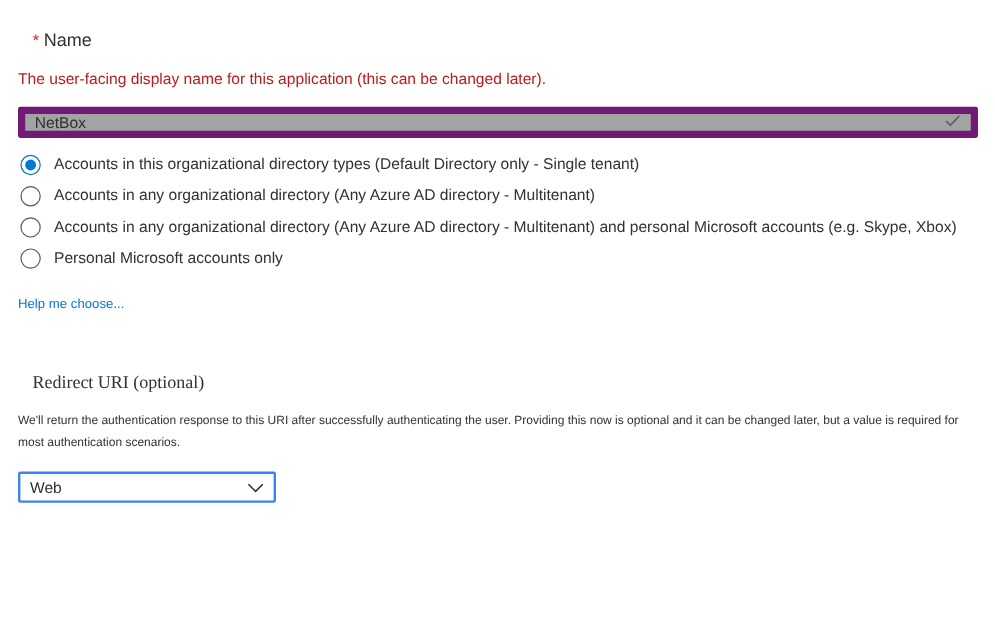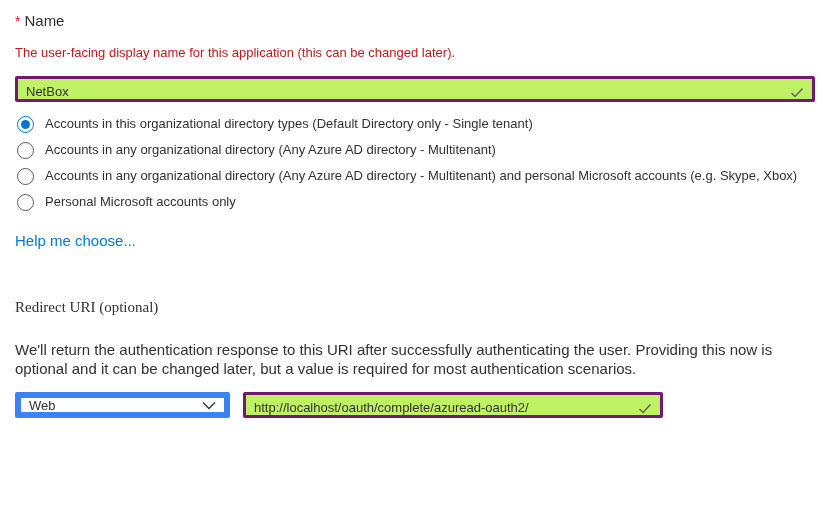--- a/index.html
+++ b/index.html
@@ -16,41 +16,41 @@
     box-sizing: border-box;
     width: 829px;
     height: 516px;
     padding: 11px 14px 0 15px;
   }
   .section-heading {
     font-size: 15px;
     line-height: 20px;
     font-weight: 400;
     color: #323130;
-    margin: 0;
+    margin: 12px;
   }
   .required-marker {
     color: #e02020;
     margin-right: 4px;
     font-size: 14px;
   }
   .field-desc {
     font-size: 13px;
     line-height: 16px;
     margin-top: 14px;
     color: #b91c1c;
   }
   .input-wrap {
     box-sizing: border-box;
-    border: 3px solid #701a75;
+    border: 6px solid #701a75;
     border-radius: 2px;
     height: 26px;
     display: flex;
-    align-items: flex-end;
-    background: #bef264;
+    align-items: flex-start;
+    background: #a3a3a3;
     padding: 0 8px;
   }
   .input-wrap input {
     border: none;
     outline: none;
     flex: 1;
     font-family: "Liberation Sans", "DejaVu Sans", sans-serif;
     font-size: 13px;
     color: #323130;
     padding: 0;
@@ -91,45 +91,45 @@
     width: 9px; height: 9px;
     margin: -4.5px 0 0 -4.5px;
     border-radius: 50%;
     background: #0078d4;
   }
   .radio-label { font-size: 13px; line-height: 16px; }
 
   .help-link {
     display: inline-block;
     margin-top: 18px;
-    font-size: 15px;
+    font-size: 11px;
     line-height: 16px;
     color: #0078d4;
     text-decoration: none;
     cursor: pointer;
   }
 
   .redirect-heading { margin-top: 47px; font-family: Liberation Serif, serif; }
   .redirect-desc {
-    font-size: 15px;
+    font-size: 10px;
     line-height: 19px;
-    margin-top: 23px;
+    margin-top: 12px;
     max-width: 802px;
   }
   .redirect-row {
     margin-top: 14px;
     display: flex;
     gap: 13px;
     align-items: center;
   }
   .platform-select {
     box-sizing: border-box;
     width: 215px;
     height: 26px;
-    border: 6px solid #3b82f6;
+    border: 2px solid #3b82f6;
     border-radius: 2px;
     display: flex;
     align-items: center;
     padding: 0 8px;
     cursor: pointer;
     background: #fff;
   }
   .platform-select .select-value {
     flex: 1;
     font-size: 13px;
@@ -187,23 +187,15 @@
 
   <div class="redirect-row">
     <div class="platform-select">
       <span class="select-value">Web</span>
       <span class="check-icon">
         <svg width="14" height="9" viewBox="0 0 14 9">
           <path d="M1 1.5 L7 7.5 L13 1.5" fill="none" stroke="#323130" stroke-width="1.3"></path>
         </svg>
       </span>
     </div>
-    <div class="input-wrap uri-input-wrap">
-      <input type="text" value="http://localhost/oauth/complete/azuread-oauth2/" style="">
-      <span class="check-icon">
-        <svg width="14" height="12" viewBox="0 0 14 12">
-          <path d="M1.5 6 L5 9.5 L12.5 1.5" fill="none" stroke="#5f5f5f" stroke-width="1.4"></path>
-        </svg>
-      </span>
-    </div>
   </div>
 
 </div>
 
 </body></html>

